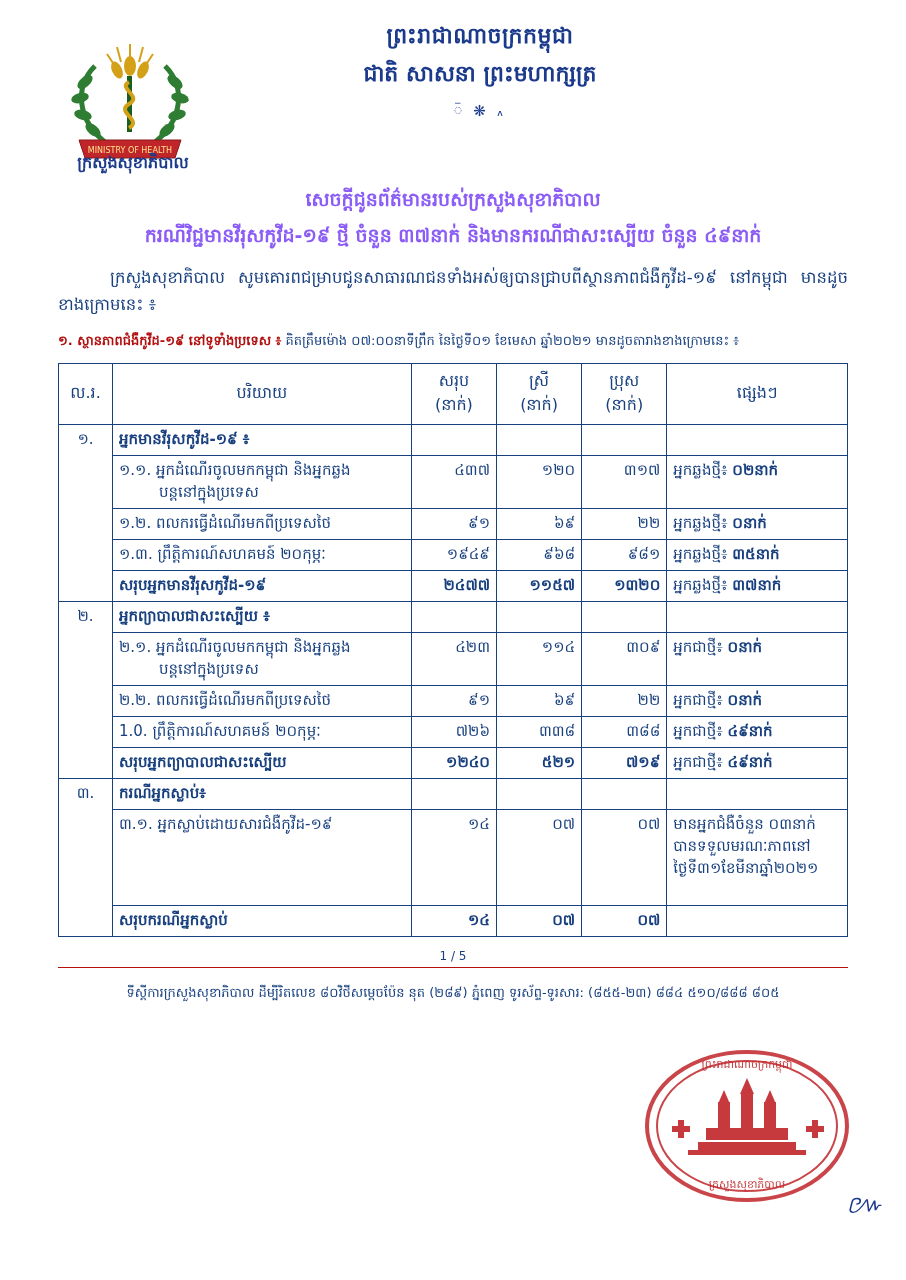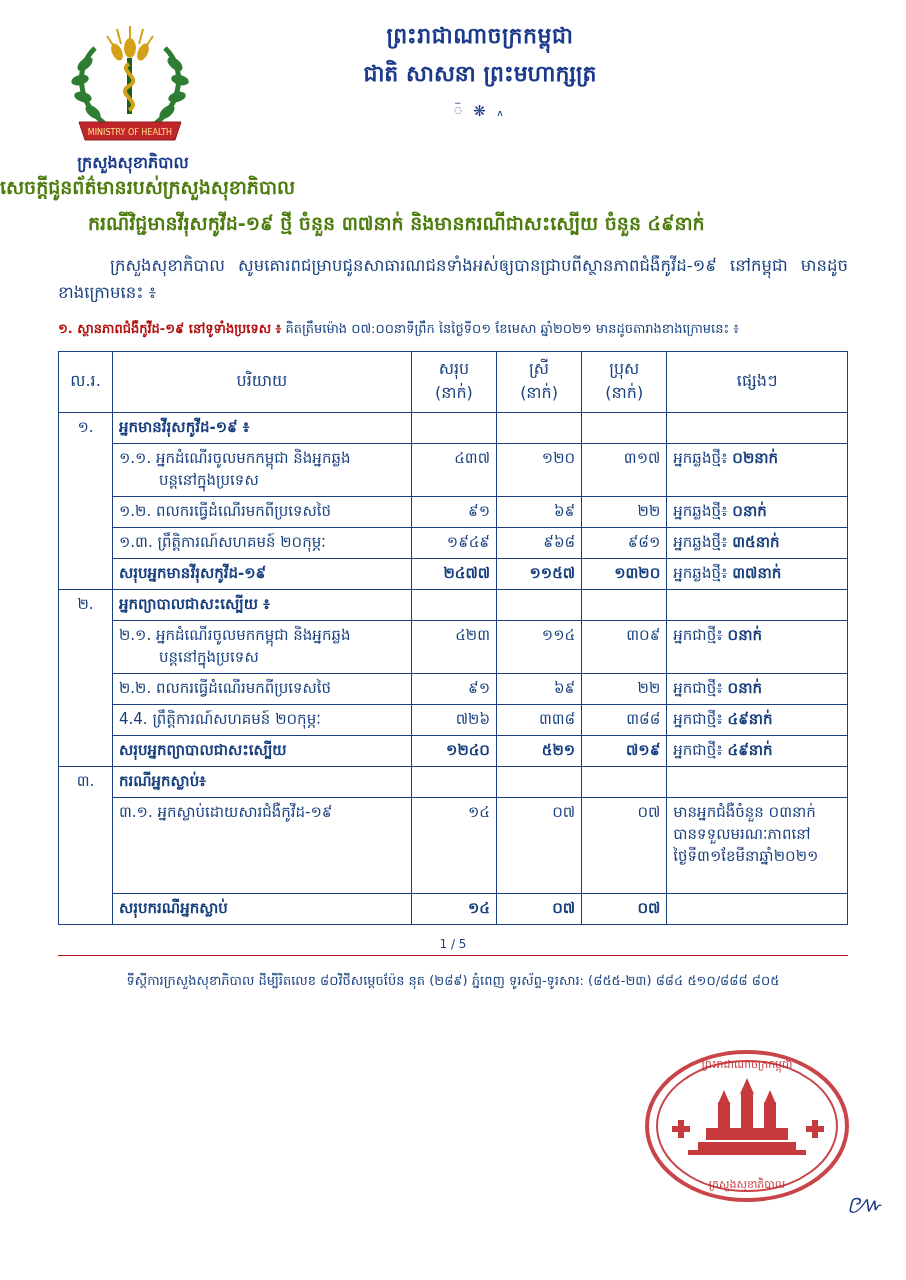--- a/index.html
+++ b/index.html
@@ -20,21 +20,21 @@
   }
 
   
   .header {
     position: relative;
     height: 175px;
   }
   .emblem {
     position: absolute;
     left: 55px;
-    top: 18px;
+    top: 36px;
     width: 150px;
     height: 125px;
   }
   .emblem-label {
     position: absolute;
     left: 48px;
     top: 152px;
     width: 170px;
     text-align: center;
     color: #1b3a8c;
@@ -60,22 +60,23 @@
     margin-top: 6px;
   }
   .header-center .l3 {
     font-size: 15px;
     margin-top: 8px;
     letter-spacing: 3px;
   }
 
   
   .title-block {
-    color: #4d7c0f;
-    margin-top: 0;
+    text-align: center;
+    color: #8b5cf6;
+    margin-top: 12px;
   }
   .title-block .t1 {
     font-size: 19px;
     font-weight: bold;
   }
   .title-block .t2 {
     font-size: 17px;
     font-weight: bold;
     margin-top: 4px;
   }
@@ -338,21 +339,21 @@
         <tr>
           <td class="c-desc">២.២. ពលករធ្វើដំណើរមកពីប្រទេសថៃ</td>
           <td class="c-num">៩១</td>
           <td class="c-num">៦៩</td>
           <td class="c-num">២២</td>
           <td class="c-note">
             <span>អ្នកជាថ្មី៖ </span><span class="note-b">០នាក់</span>
           </td>
         </tr>
         <tr>
-          <td class="c-desc">4.4. ព្រឹត្តិការណ៍សហគមន៍ ២០កុម្ភៈ</td>
+          <td class="c-desc">1.0. ព្រឹត្តិការណ៍សហគមន៍ ២០កុម្ភៈ</td>
           <td class="c-num">៧២៦</td>
           <td class="c-num">៣៣៨</td>
           <td class="c-num">៣៨៨</td>
           <td class="c-note">
             <span>អ្នកជាថ្មី៖ </span><span class="note-b">៤៩នាក់</span>
           </td>
         </tr>
         <tr class="rw-total">
           <td class="c-desc bold">សរុបអ្នកព្យាបាលជាសះស្បើយ</td>
           <td class="c-num bold">១២៤០</td>

